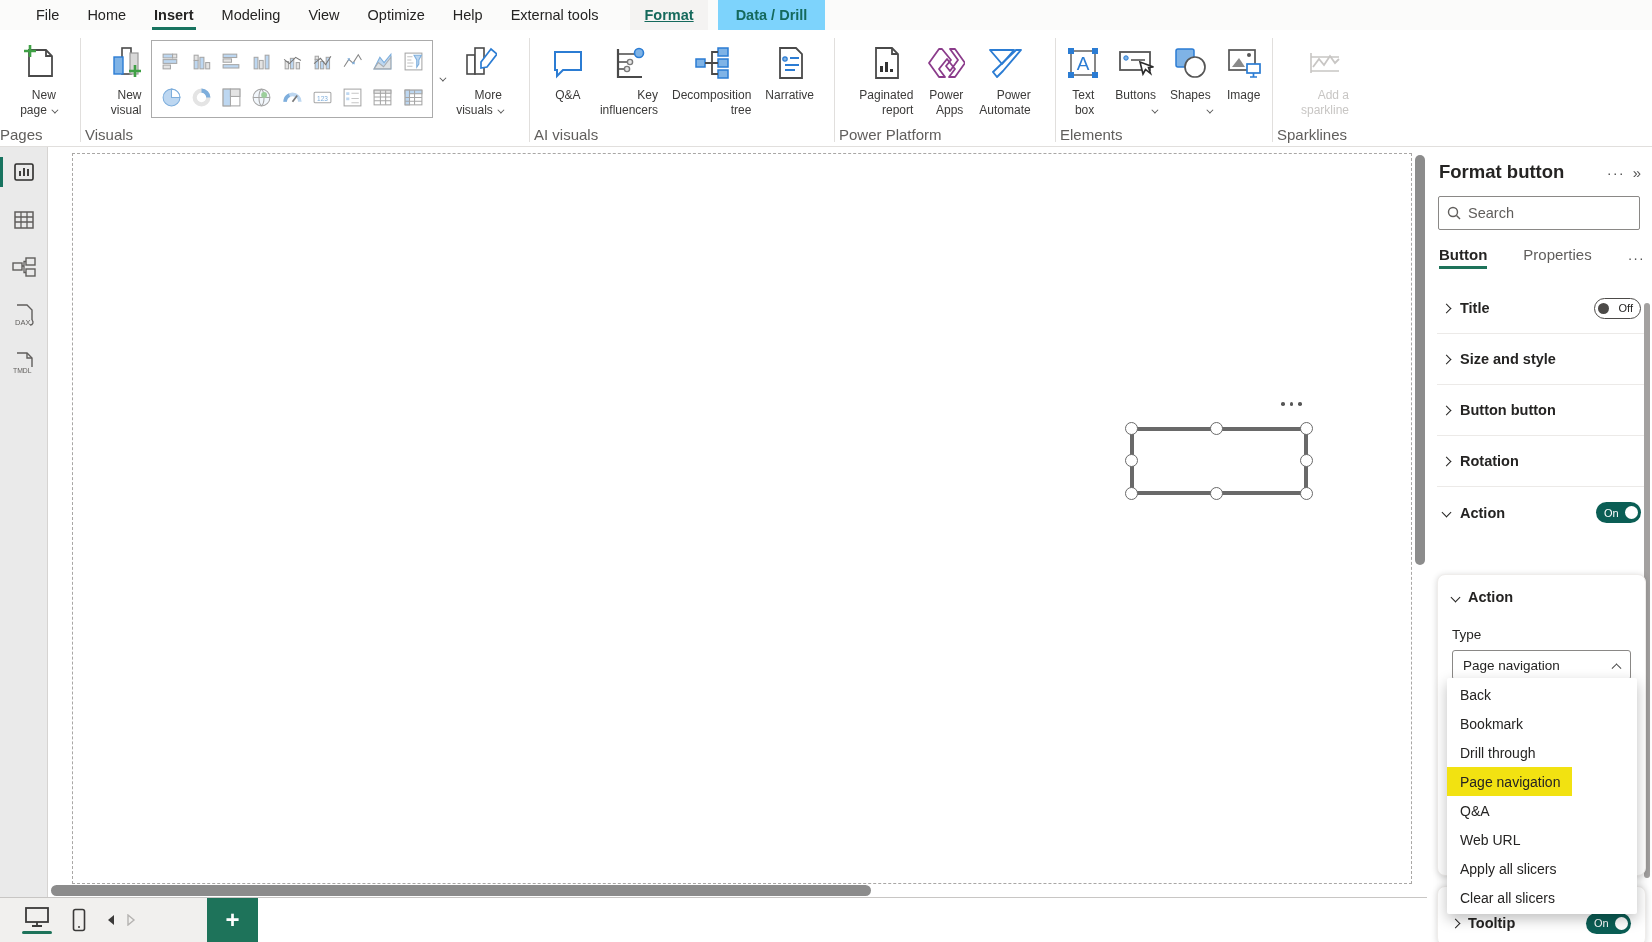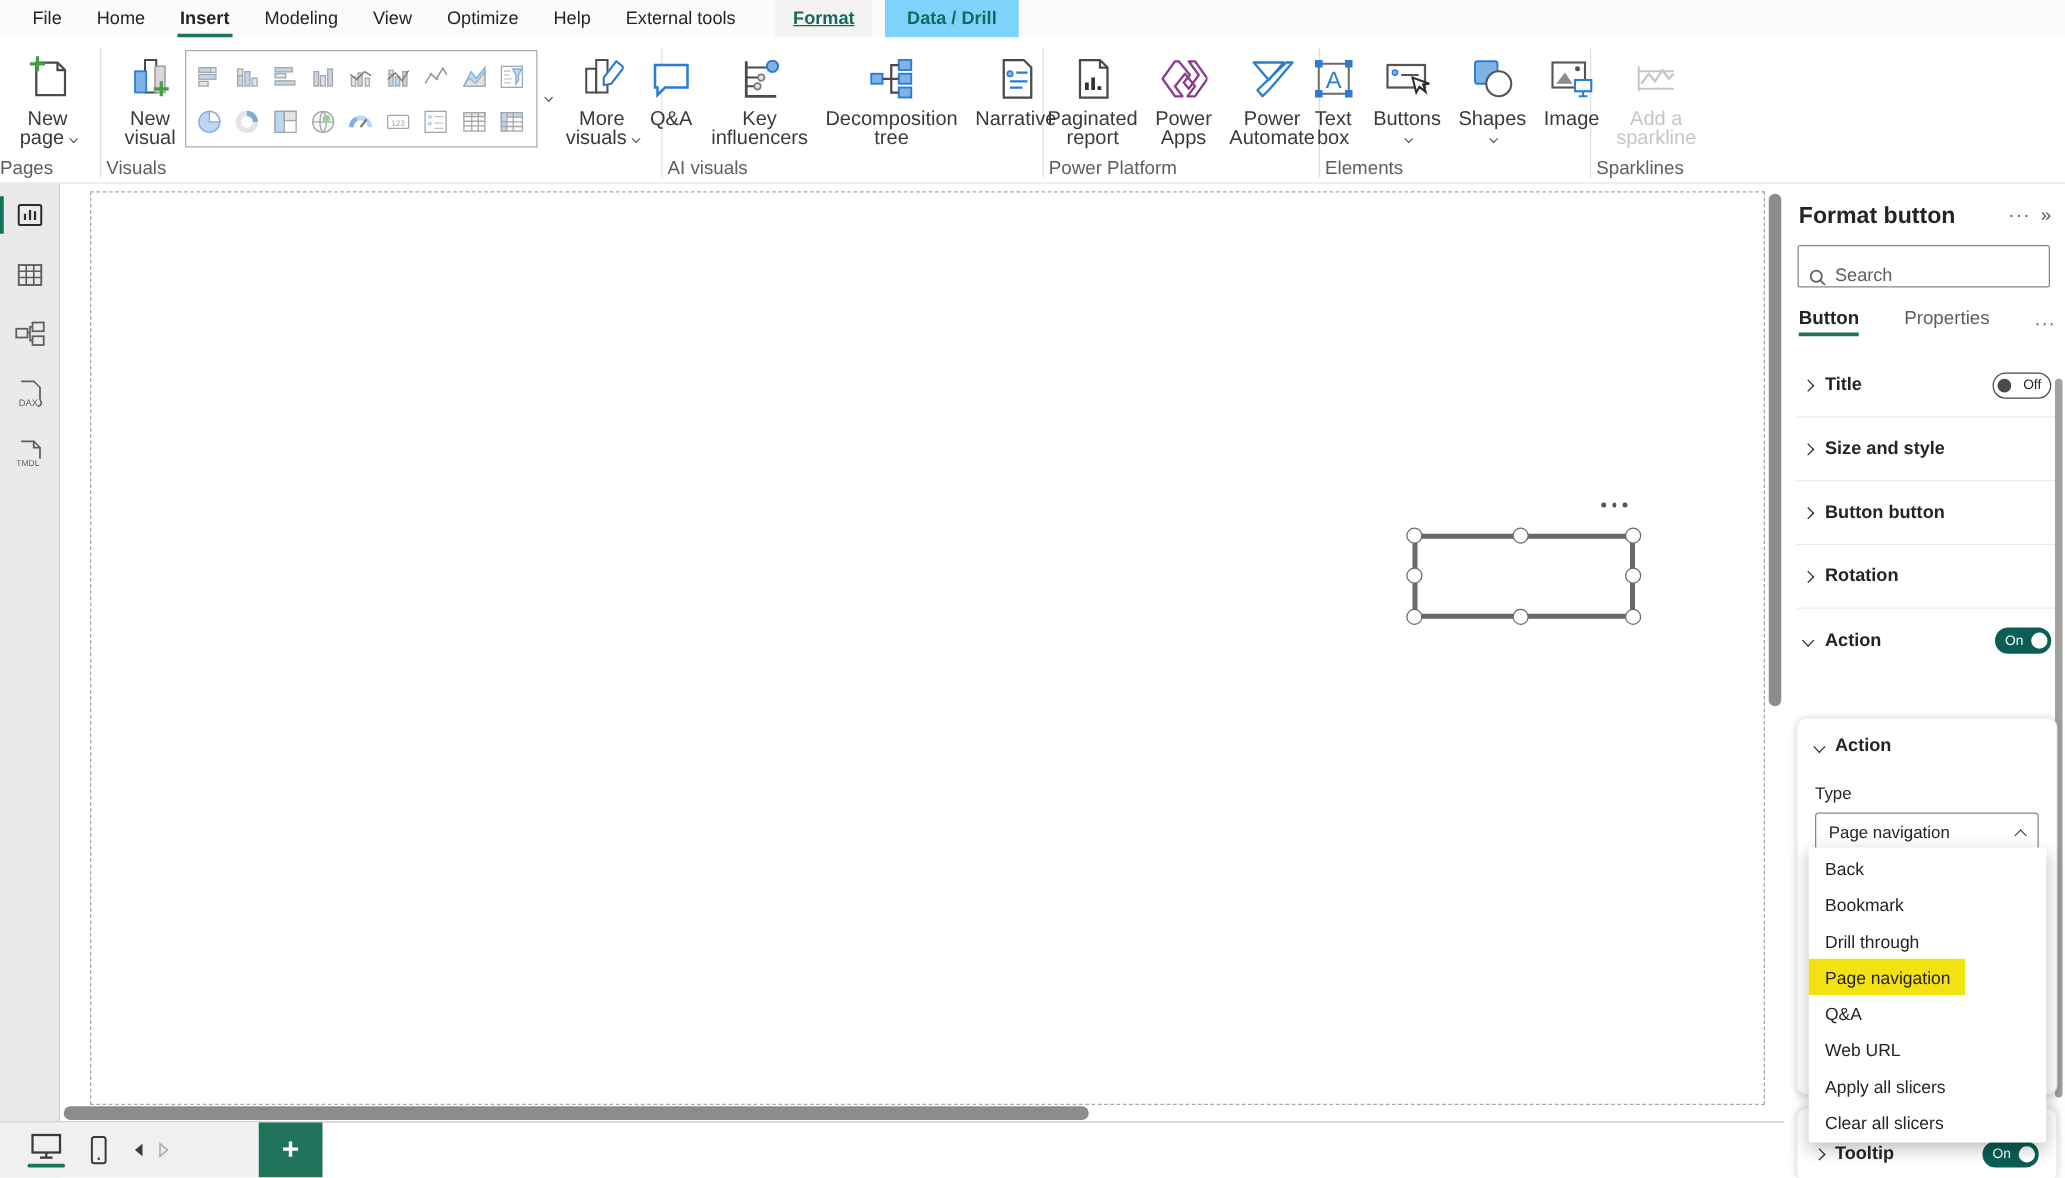--- a/index.html
+++ b/index.html
@@ -2,41 +2,41 @@
 <html><head>
 <meta charset="utf-8">
 <style>
   * { margin:0; padding:0; box-sizing:border-box; }
   html,body { width:1652px; height:942px; overflow:hidden; background:#fff;
     font-family:"Liberation Sans","DejaVu Sans",sans-serif; color:#252423; }
   .app { position:relative; width:1652px; height:942px; }
 
   
   .menubar { position:absolute; left:0; top:0; width:100%; height:30px;
-    background:#fbfbfa; display:flex; align-items:stretch; padding-left:12px; }
+    background:#fbfbfa; display:flex; align-items:stretch; padding-left:22px; }
   .mitem { position:relative; display:flex; align-items:center; padding:0 14px;
     font-size:14.5px; color:#252423; cursor:default; }
   .mitem.active span { font-weight:700; }
   .mitem.active::after { content:""; position:absolute; left:12px; right:12px; bottom:0;
     height:3px; background:#17735F; }
   .mitem.ctx { color:#15695C; font-weight:700; }
   .mitem.ctx1 { background:#f4f3f2; margin-left:18px;text-decoration:underline; }
   .mitem.ctx2 { background:#7dd3fc; margin-left:10px; padding:0 18px; }
 
   
   .ribbon { position:absolute; left:0; top:30px; width:100%; height:117px; background:#fff;
     border-bottom:1px solid #e1dfdd; display:flex; align-items:stretch; }
   .rgroup { display:flex; flex-direction:column; align-items:center; padding-top:8px; position:relative; }
   .rgroup .grow { display:flex; align-items:flex-start; }
   .glabel { position:absolute; bottom:3px; left:0; right:0; text-align:left;
     font-size:15px; color:#605e5c; white-space:nowrap; }
   .gsep { width:1px; background:#e1dfdd; margin:8px 4px 4px 4px; }
   .rbtn { display:flex; flex-direction:column; align-items:center; padding:0 7px; cursor:default; }
   .rbtn .icn { height:50px; display:flex; align-items:center; justify-content:center; }
-  .rlbl { font-size:16px; line-height:15px; color:#3b3a39; text-align:center; white-space:nowrap; }
+  .rlbl { font-size:12px; line-height:15px; color:#3b3a39; text-align:right; white-space:nowrap; }
   .rbtn.disabled .rlbl { color:#c8c6c4; }
   .chev { display:inline-block; width:5px; height:5px; border-right:1.3px solid #555;
     border-bottom:1.3px solid #555; transform:rotate(45deg) translateY(-2px); margin-left:4px; }
   .chev.solo { margin-left:0; }
   .gallery { border:1px solid #ababab; background:#fff; width:282px; height:78px;
     display:grid; grid-template-columns:repeat(9,1fr); grid-template-rows:1fr 1fr;
     align-items:center; justify-items:center; padding:2px 4px; margin-top:2px; }
   .gcell { width:24px; height:24px; display:flex; align-items:center; justify-content:center; }
   .gal-chev { width:16px; display:flex; align-items:center; justify-content:center; height:78px; margin-top:2px; }
 
@@ -76,21 +76,21 @@
   .ptab.active::after { content:""; position:absolute; left:0; right:0; bottom:0; height:4px; background:#1E735A; }
   .plus-tab { width:51px; background:#1E735A; color:#fff; display:flex; align-items:center;
     justify-content:center; font-size:24px; font-weight:700; flex:none; }
 
   
   .fpane { position:absolute; left:1427px; top:147px; width:225px; height:795px; background:#fff; }
   .fhead { display:flex; align-items:center; padding:14px 10px 0 12px; }
   .fhead .ftitle { font-size:18.5px; font-weight:700; flex:1; }
   .ficon { color:#555; font-size:15px; letter-spacing:1px; margin-left:8px; cursor:default; }
   .fsearch { margin:13px 12px 0 11px; height:34px; border:1px solid #8a8886; border-radius:2px;
-    display:flex; align-items:flex-end; padding:0 8px; gap:7px; }
+    display:flex; align-items:center; padding:0 8px; gap:7px; }
   .fsearch input { border:none; outline:none; font-size:14.5px; width:150px;
     font-family:inherit; color:#252423; background:transparent; }
   .fsearch input::placeholder { color:#605e5c; }
   .ftabs { display:flex; align-items:center; margin:16px 12px 0 12px; gap:36px; }
   .ftab { font-size:15px; color:#605e5c; padding-bottom:6px; position:relative; }
   .ftab.active { color:#252423; font-weight:700; }
   .ftab.active::after { content:""; position:absolute; left:0; right:0; bottom:0; height:3px; background:#1E735A; }
   .ftab-dots { margin-left:auto; color:#555; letter-spacing:1px; font-size:14px; }
   .fsections { margin:14px 7px 0 10px; }
   .frow { height:51px; display:flex; align-items:center; gap:10px; padding:0 4px 0 6px;

